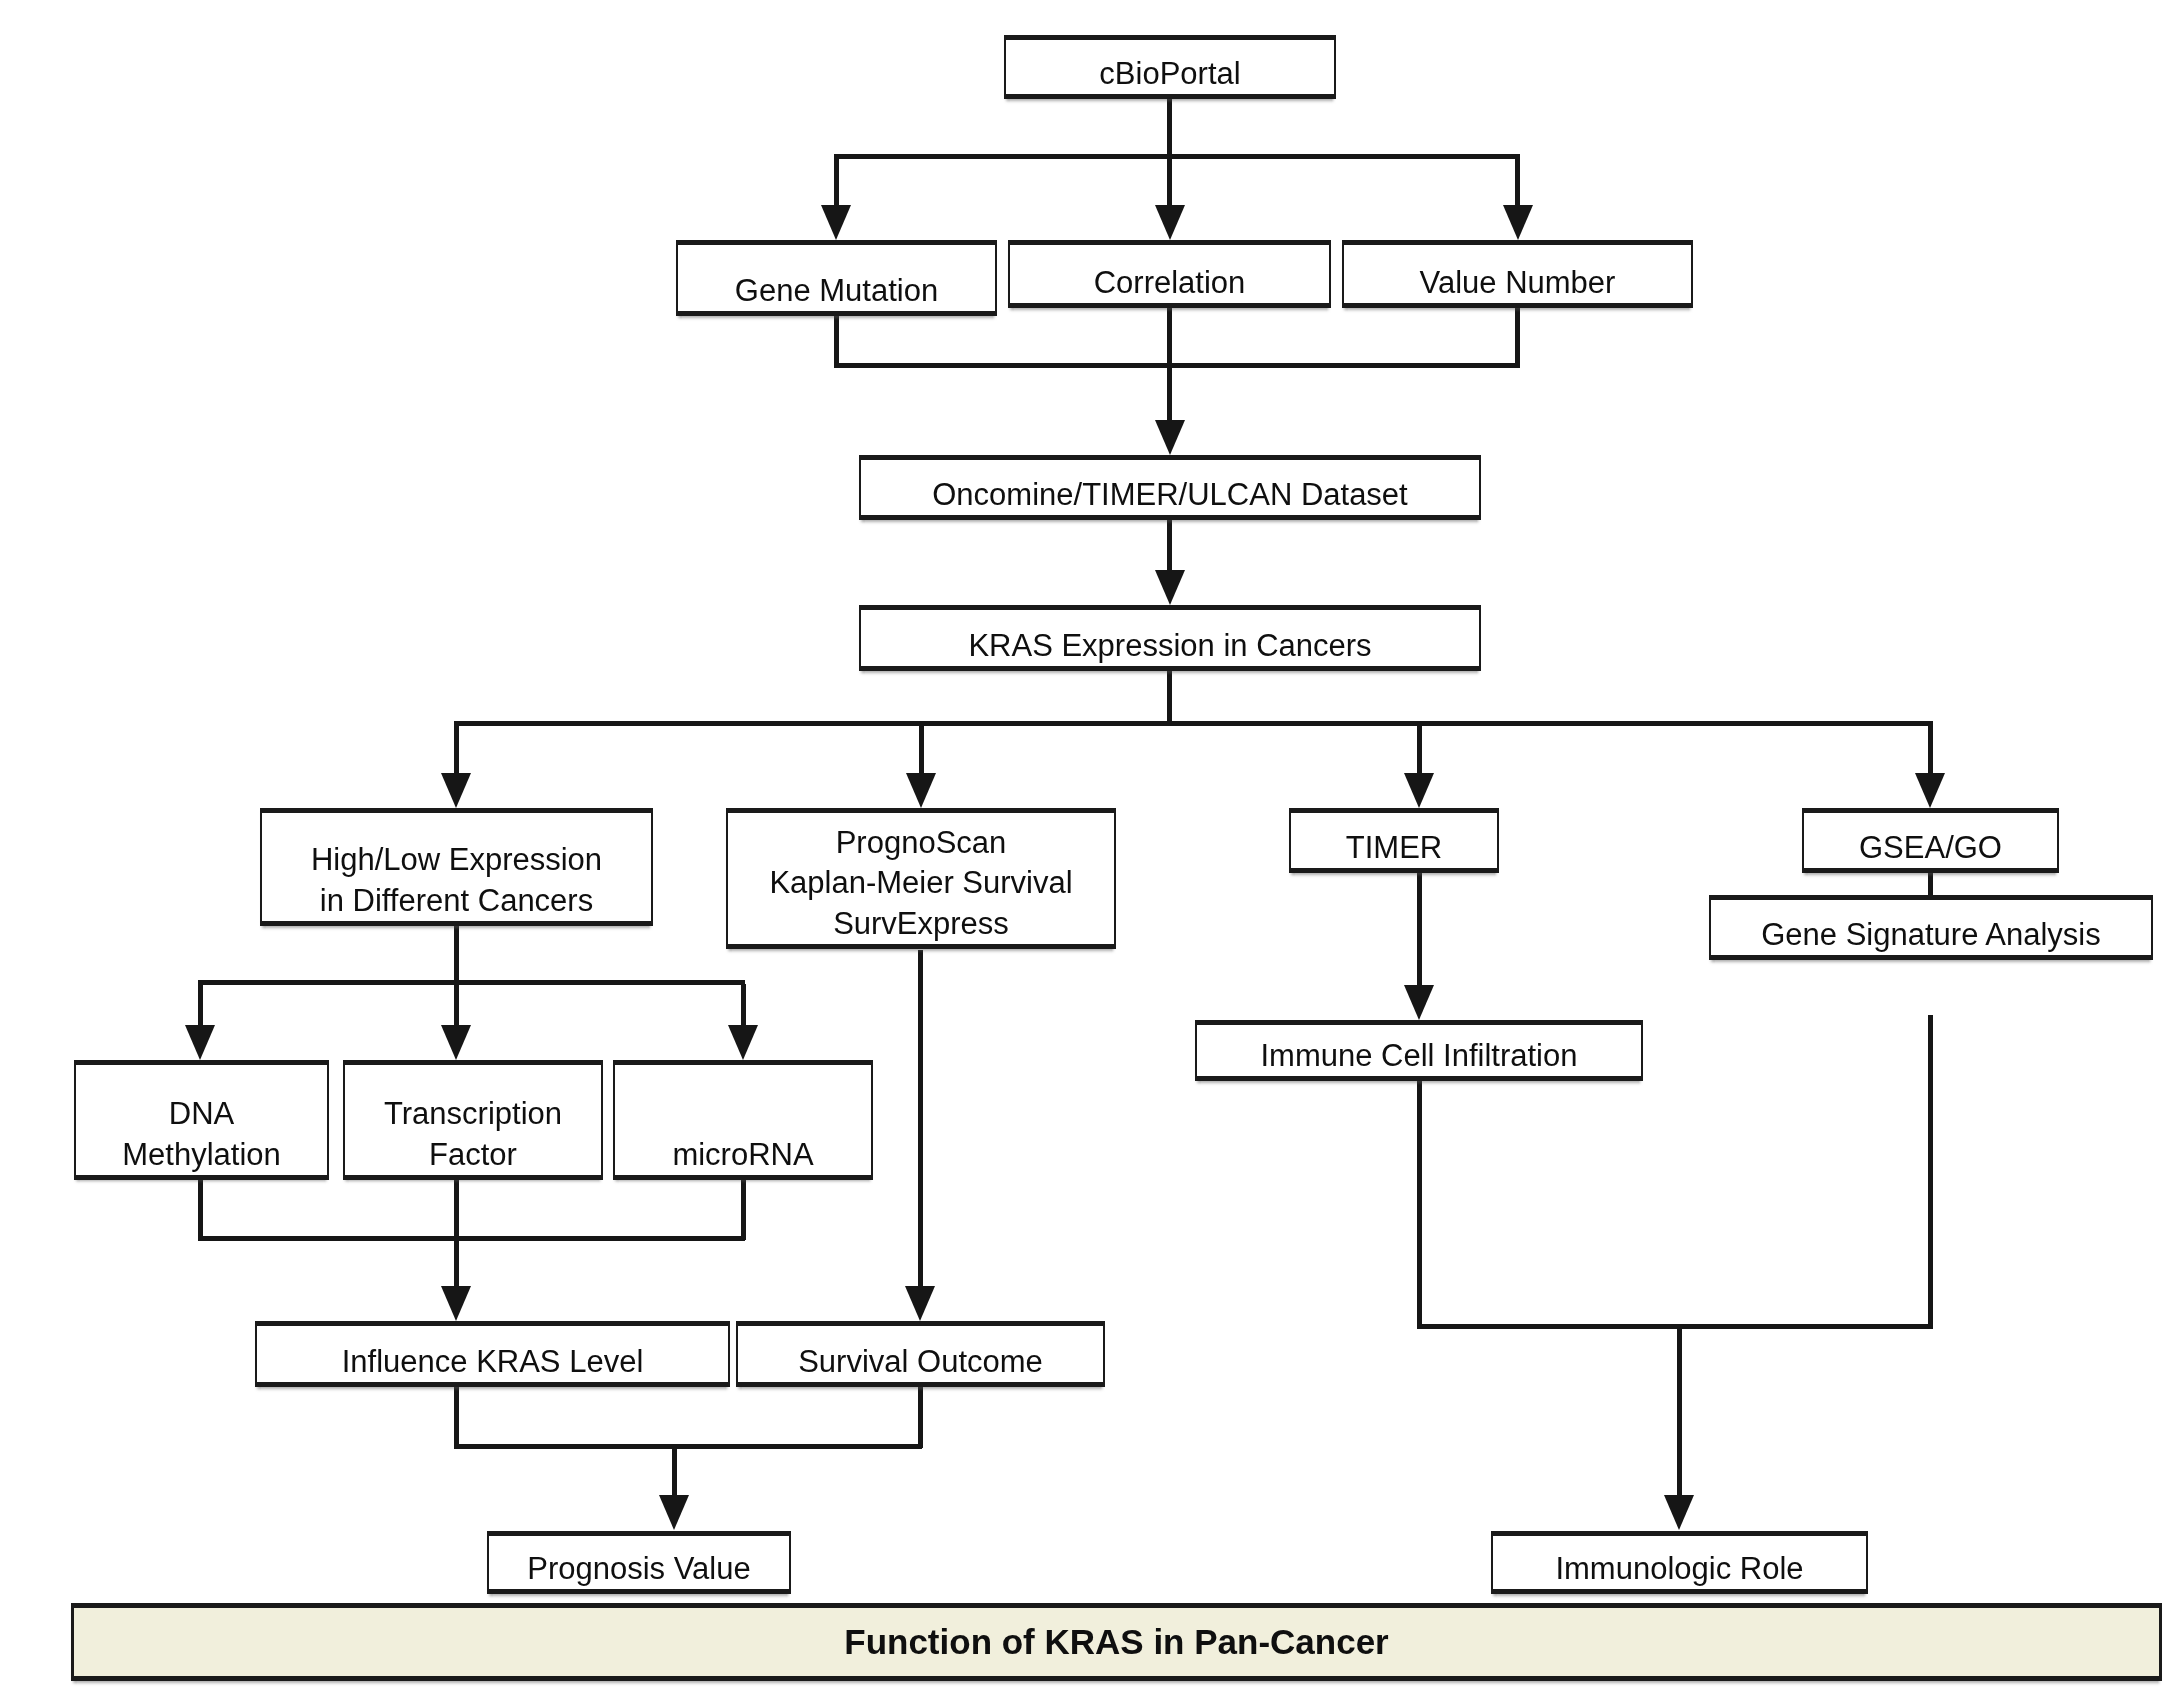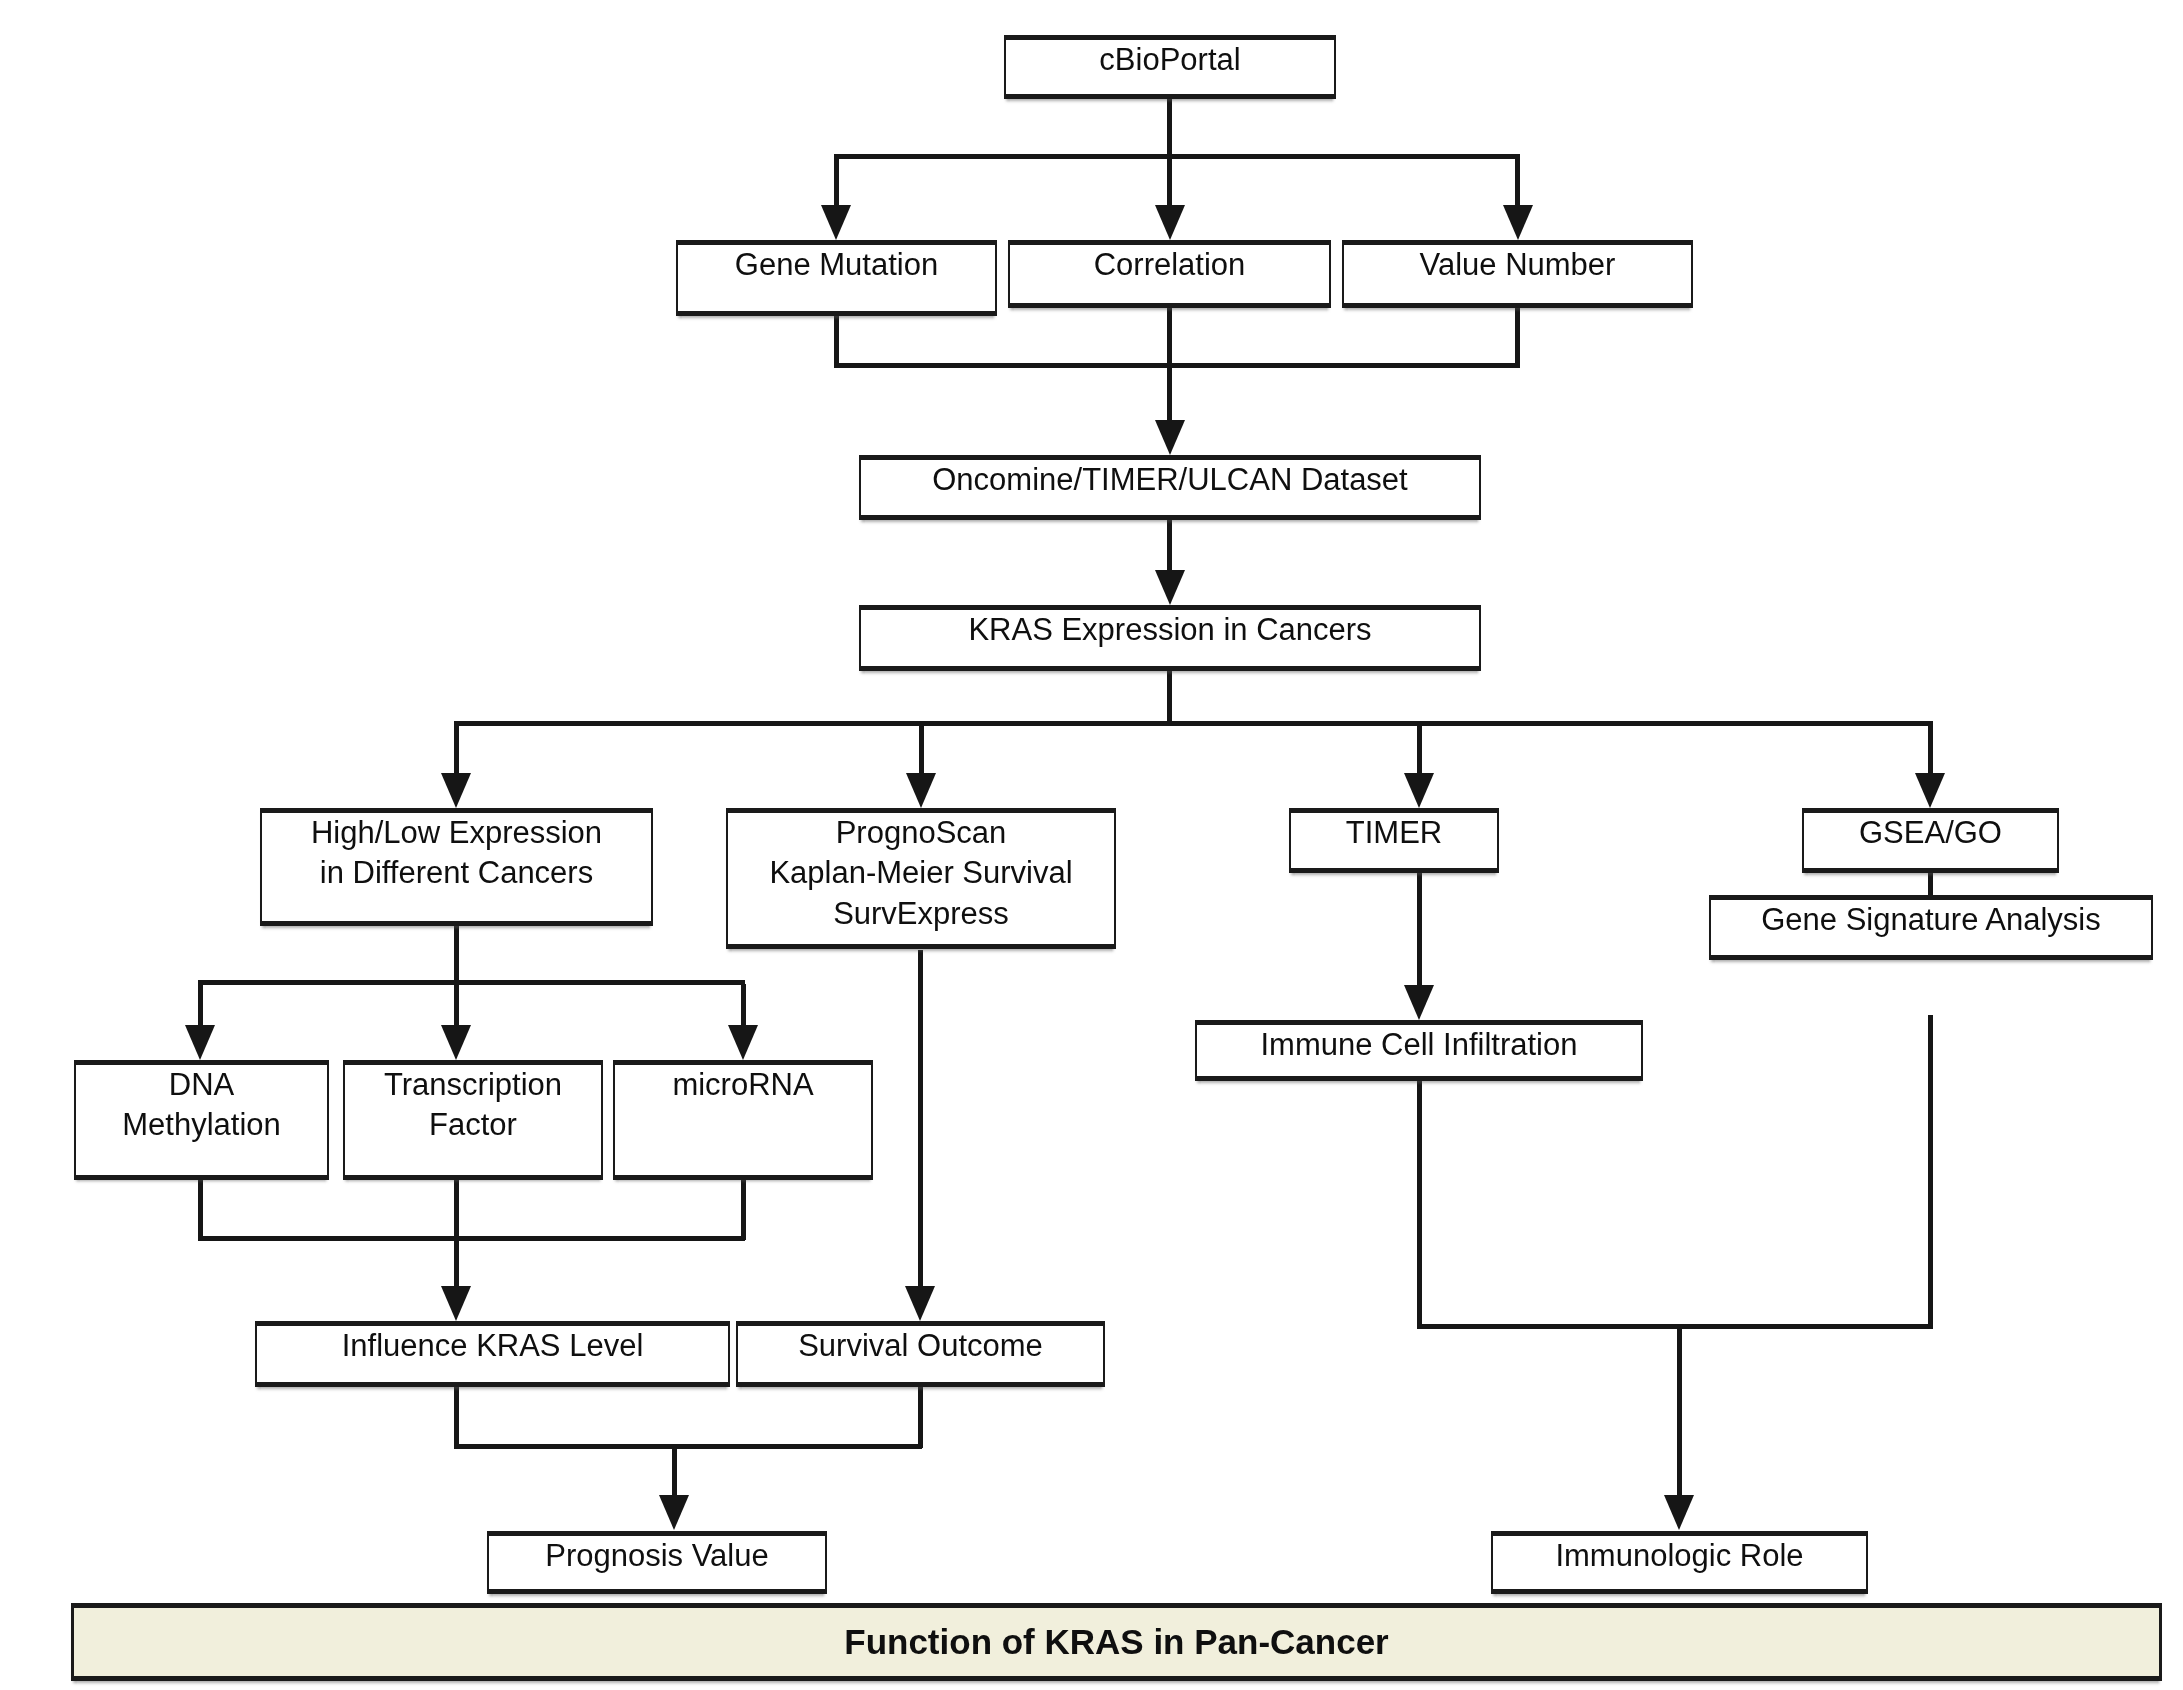--- a/index.html
+++ b/index.html
@@ -6,21 +6,21 @@
     margin:0;padding:0;background:#ffffff;
     font-family:"Liberation Sans","DejaVu Sans",sans-serif;
   }
   .canvas{
     position:relative;width:2183px;height:1691px;background:#ffffff;overflow:hidden;
   }
   
   .box{
     position:absolute;box-sizing:border-box;background:#ffffff;
     border:2.8px solid #1a1a1a;border-top-width:5.6px;border-bottom-width:5px;
-    display:flex;align-items:flex-start;justify-content:center;text-align:center;
+    display:flex;align-items:flex-end;justify-content:center;text-align:center;
     font-size:31px;line-height:1.3;color:#0f0f0f;
     box-shadow:0 3.3px 2.8px -1.7px rgba(90,90,90,.55);
     z-index:3;white-space:pre-line;
   }
   
   .banner{
     position:absolute;box-sizing:border-box;background:#f1efdc;
     border:3.3px solid #1a1a1a;border-top-width:5.6px;border-bottom-width:5.6px;
     display:flex;align-items:center;justify-content:center;text-align:left;
     font-size:35px;font-weight:bold;color:#0f0f0f;
@@ -164,21 +164,21 @@
   </div>
 
   <div class="box" style="left:255px;top:1321px;width:475px;height:66px">
     <span>Influence KRAS Level</span>
   </div>
 
   <div class="box" style="left:736px;top:1321px;width:369px;height:66px">
     <span>Survival Outcome</span>
   </div>
 
-  <div class="box" style="left:487px;top:1531px;width:340px;height:63px">
+  <div class="box" style="left:487px;top:1531px;width:304px;height:63px">
     <span>Prognosis Value</span>
   </div>
 
   <div class="box" style="left:1491px;top:1531px;width:377px;height:63px">
     <span>Immunologic Role</span>
   </div>
 
   <div class="banner" style="left:71px;top:1603px;width:2091px;height:78px">
     <span>Function of KRAS in Pan-Cancer</span>
   </div>

